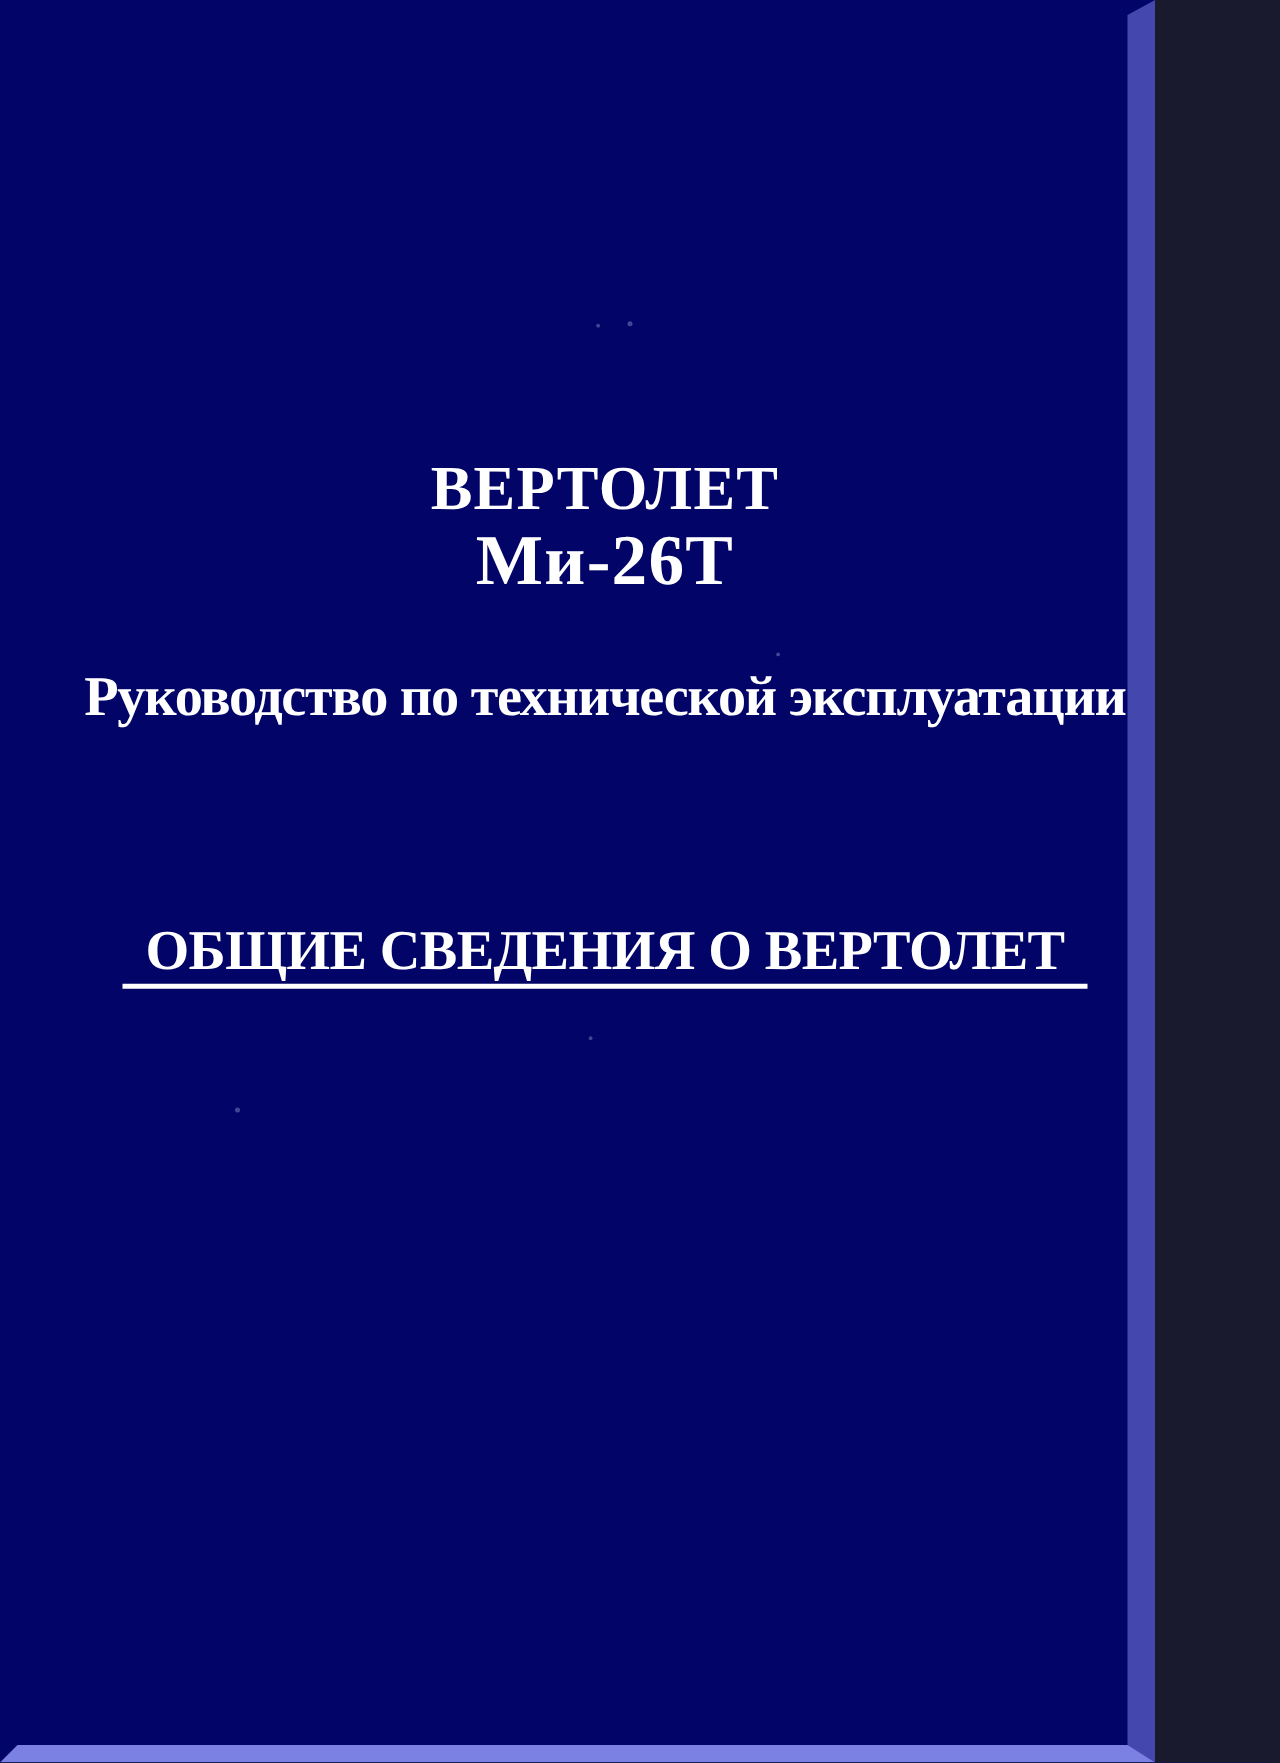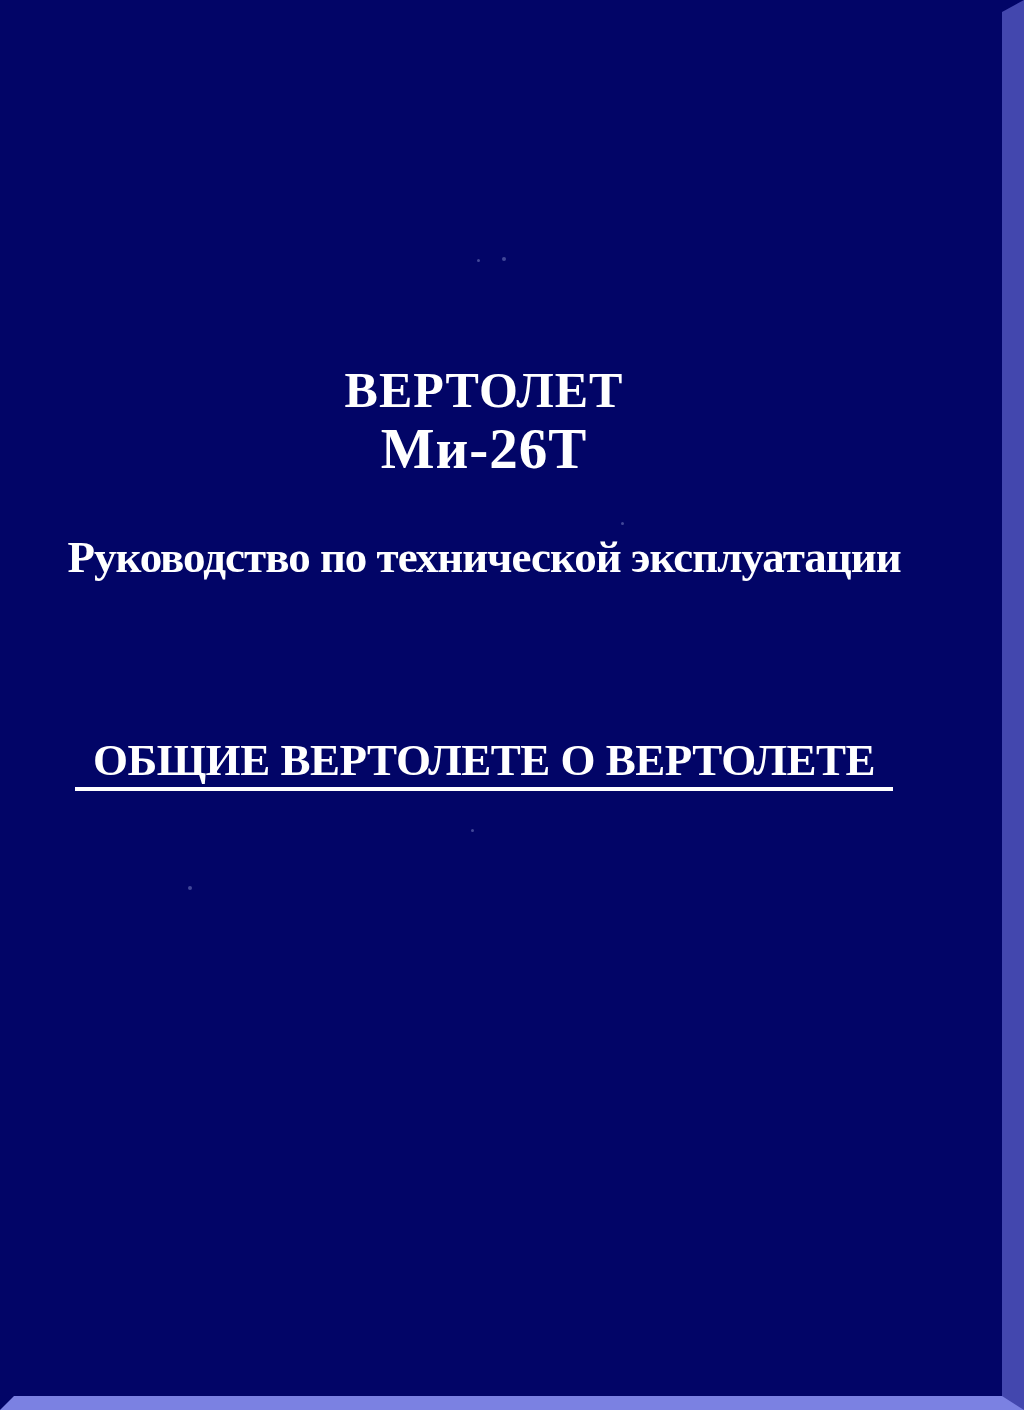--- a/index.html
+++ b/index.html
@@ -2,21 +2,21 @@
 <html style="--background: #020567; --text: #ffffff; --edge-right: #4347ae; --edge-bottom: #7b81e2;"><head>
 <meta charset="utf-8">
 <style>
   html, body {
     margin: 0;
     padding: 0;
     background: #1a1a2e;
   }
   .cover {
     position: relative;
-    width: 1024px;
+    width: 924px;
     height: 1410px;
     background: var(--background, #020567);
     overflow: hidden;
     font-family: "Liberation Serif", "DejaVu Serif", serif;
     color: var(--text, #ffffff);
   }
   
   .edge-frame {
     position: absolute;
     inset: 0;
@@ -81,21 +81,21 @@
 
 <div class="cover">
 
   <div class="line title1">ВЕРТОЛЕТ</div>
 
   <div class="line title2">Ми-26Т</div>
 
   <div class="line subtitle">Руководство по технической эксплуатации</div>
 
   <div class="line heading-line">
-    <span class="heading-underlined">ОБЩИЕ ВЕРТОЛЕТЕ О ВЕРТОЛЕТЕ</span>
+    <span class="heading-underlined">ОБЩИЕ СВЕДЕНИЯ О ВЕРТОЛЕТ</span>
   </div>
 
   <div class="speck s1"></div>
   <div class="speck s2"></div>
   <div class="speck s3"></div>
   <div class="speck s4"></div>
   <div class="speck s5"></div>
 
   <div class="edge-frame"></div>
 </div>

